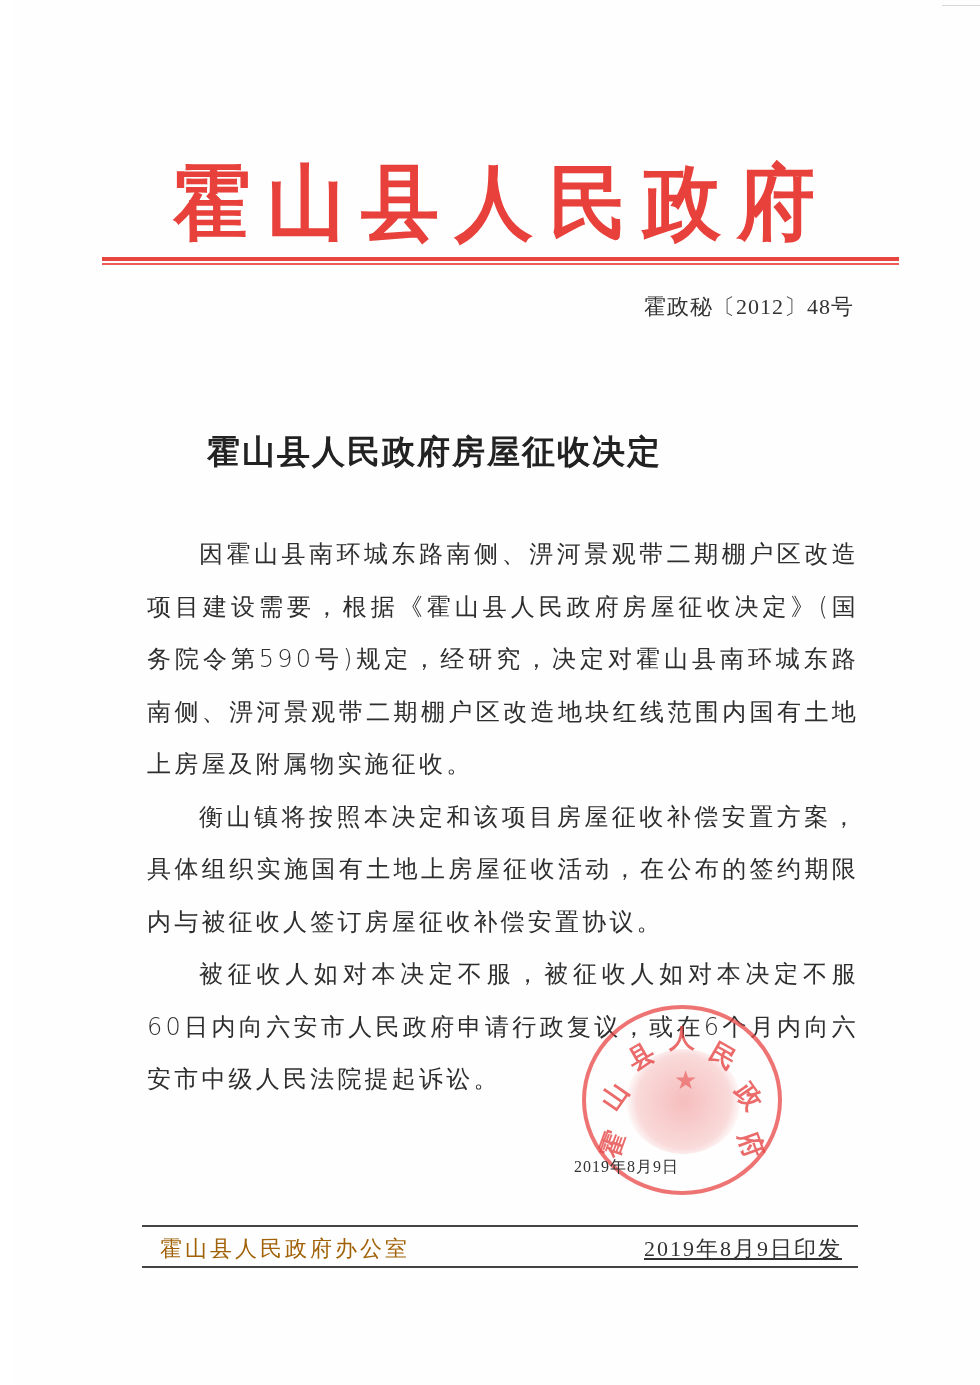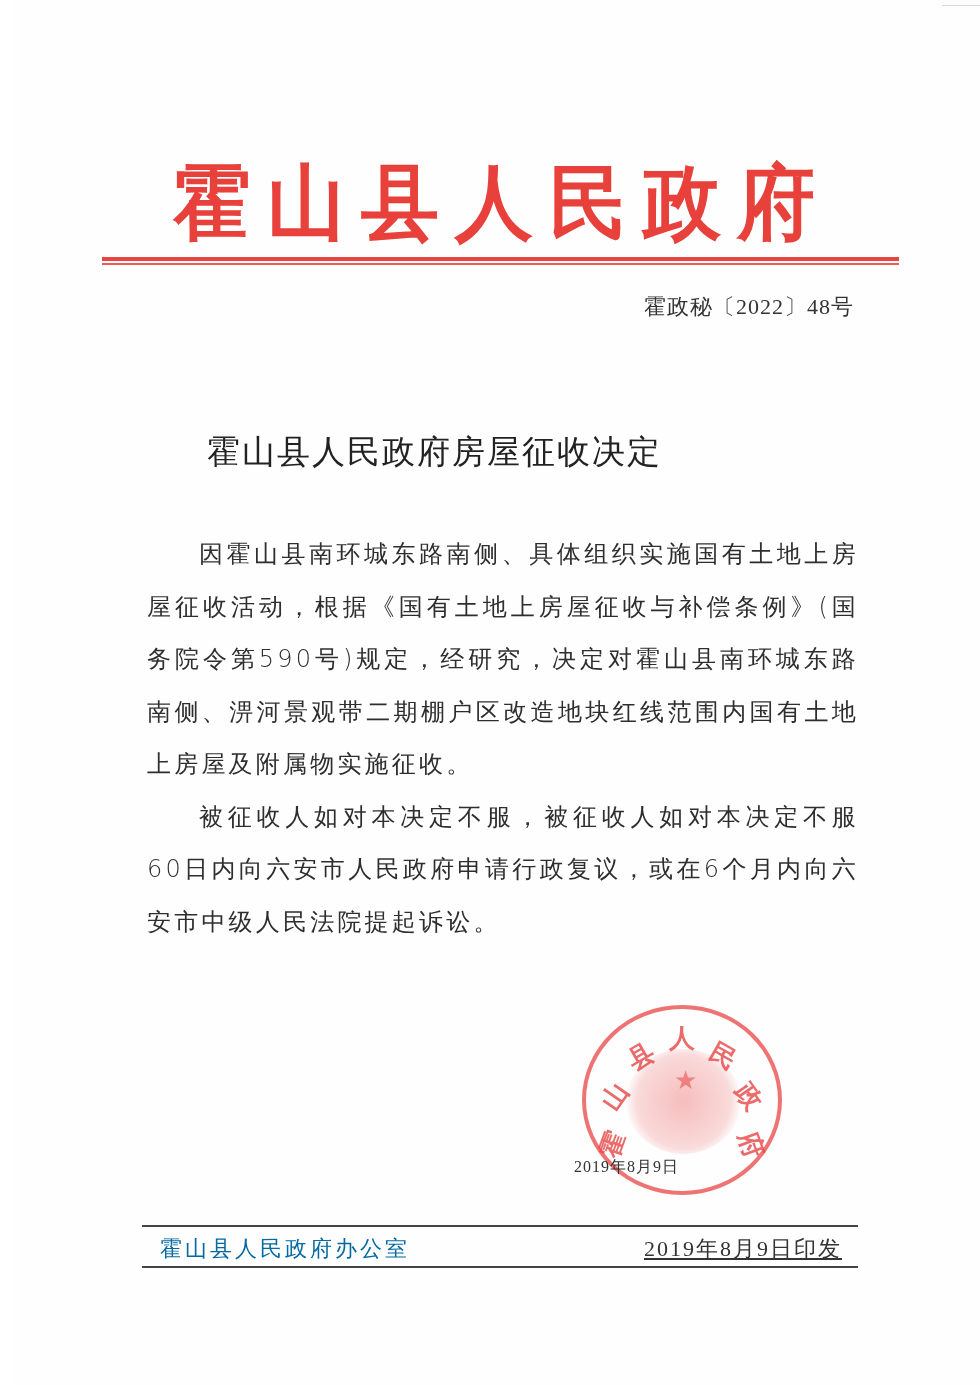--- a/index.html
+++ b/index.html
@@ -20,21 +20,21 @@
   .red-rule-thick { position: absolute; left: 90px; top: 257px; width: 797px; height: 4px; background: #e8453f; }
   .red-rule-thin  { position: absolute; left: 90px; top: 263px; width: 797px; height: 1.5px; background: #ee5a55; }
 
   .doc-number {
     position: absolute; right: 138px; top: 292px; font-size: 22px; color: #333;
     letter-spacing: 1px; font-family: "Liberation Serif", serif;
   }
 
   .doc-title {
     position: absolute; left: 0; width: 845px; top: 430px; text-align: center;
-    font-size: 33px; font-weight: normal; color: #222; letter-spacing: 2px;
+    font-size: 33px; font-weight: bold; color: #222; letter-spacing: 2px;
     font-family: "DejaVu Serif", serif;
   }
 
   .body-text {
     position: absolute; left: 135px; top: 528px; width: 712px;
     font-size: 24px; line-height: 52.5px; color: #2e2e2e; letter-spacing: 3.2px;
     text-align: justify; font-family: "DejaVu Sans", sans-serif; font-weight: 300;
   }
   .body-text p { margin: 0; text-indent: 52px; }
 
@@ -54,46 +54,47 @@
   .seal-star { position: absolute; left: 88px; top: 56px; color: rgba(232, 80, 80, 0.6); font-size: 26px; }
 
   .sign-date {
     position: absolute; left: 562px; top: 1122px; font-size: 16px; color: #333;
     letter-spacing: 1px; font-family: "Liberation Serif", serif; margin-top: 35px;
   }
 
   .footer-rule-top { position: absolute; left: 130px; top: 1225px; width: 716px; height: 2px; background: #444; }
   .footer-rule-bottom { position: absolute; left: 130px; top: 1266px; width: 716px; height: 2px; background: #444; }
   .footer-left {
-    position: absolute; left: 148px; top: 1234px; font-size: 22px; color: #0369a1; letter-spacing: 3px;
+    position: absolute; left: 148px; top: 1234px; font-size: 22px; color: #a16207; letter-spacing: 3px;
     font-family: "DejaVu Sans", sans-serif; font-weight: 300;
   }
   .footer-right {
     position: absolute; right: 150px; top: 1234px; font-size: 22px; color: #333; letter-spacing: 2px;
     font-family: "Liberation Serif", serif;
     text-decoration: underline;
   }
 </style>
 </head>
 <body>
 
 <div class="page">
   <div class="edge-right"></div>
   <div class="edge-top"></div>
 
   <div class="masthead">霍山县人民政府</div>
   <div class="red-rule-thick"></div>
   <div class="red-rule-thin"></div>
 
-  <div class="doc-number">霍政秘〔2022〕48号</div>
+  <div class="doc-number">霍政秘〔2012〕48号</div>
 
   <div class="doc-title">霍山县人民政府房屋征收决定</div>
 
   <div class="body-text">
-    <p>因霍山县南环城东路南侧、具体组织实施国有土地上房屋征收活动，根据《国有土地上房屋征收与补偿条例》(国务院令第590号)规定，经研究，决定对霍山县南环城东路南侧、淠河景观带二期棚户区改造地块红线范围内国有土地上房屋及附属物实施征收。</p>
+    <p>因霍山县南环城东路南侧、淠河景观带二期棚户区改造项目建设需要，根据《霍山县人民政府房屋征收决定》(国务院令第590号)规定，经研究，决定对霍山县南环城东路南侧、淠河景观带二期棚户区改造地块红线范围内国有土地上房屋及附属物实施征收。</p>
+    <p>衡山镇将按照本决定和该项目房屋征收补偿安置方案，具体组织实施国有土地上房屋征收活动，在公布的签约期限内与被征收人签订房屋征收补偿安置协议。</p>
     <p>被征收人如对本决定不服，被征收人如对本决定不服 60日内向六安市人民政府申请行政复议，或在6个月内向六安市中级人民法院提起诉讼。</p>
   </div>
 
   <div class="seal">
     <div class="seal-inner"></div>
     <span class="seal-star">★</span>
     <span class="seal-text" style="left:14px;top:118px;transform:rotate(-70deg);">霍</span>
     <span class="seal-text" style="left:16px;top:70px;transform:rotate(-55deg);">山</span>
     <span class="seal-text" style="left:42px;top:30px;transform:rotate(-30deg);">县</span>
     <span class="seal-text" style="left:83px;top:12px;">人</span>

